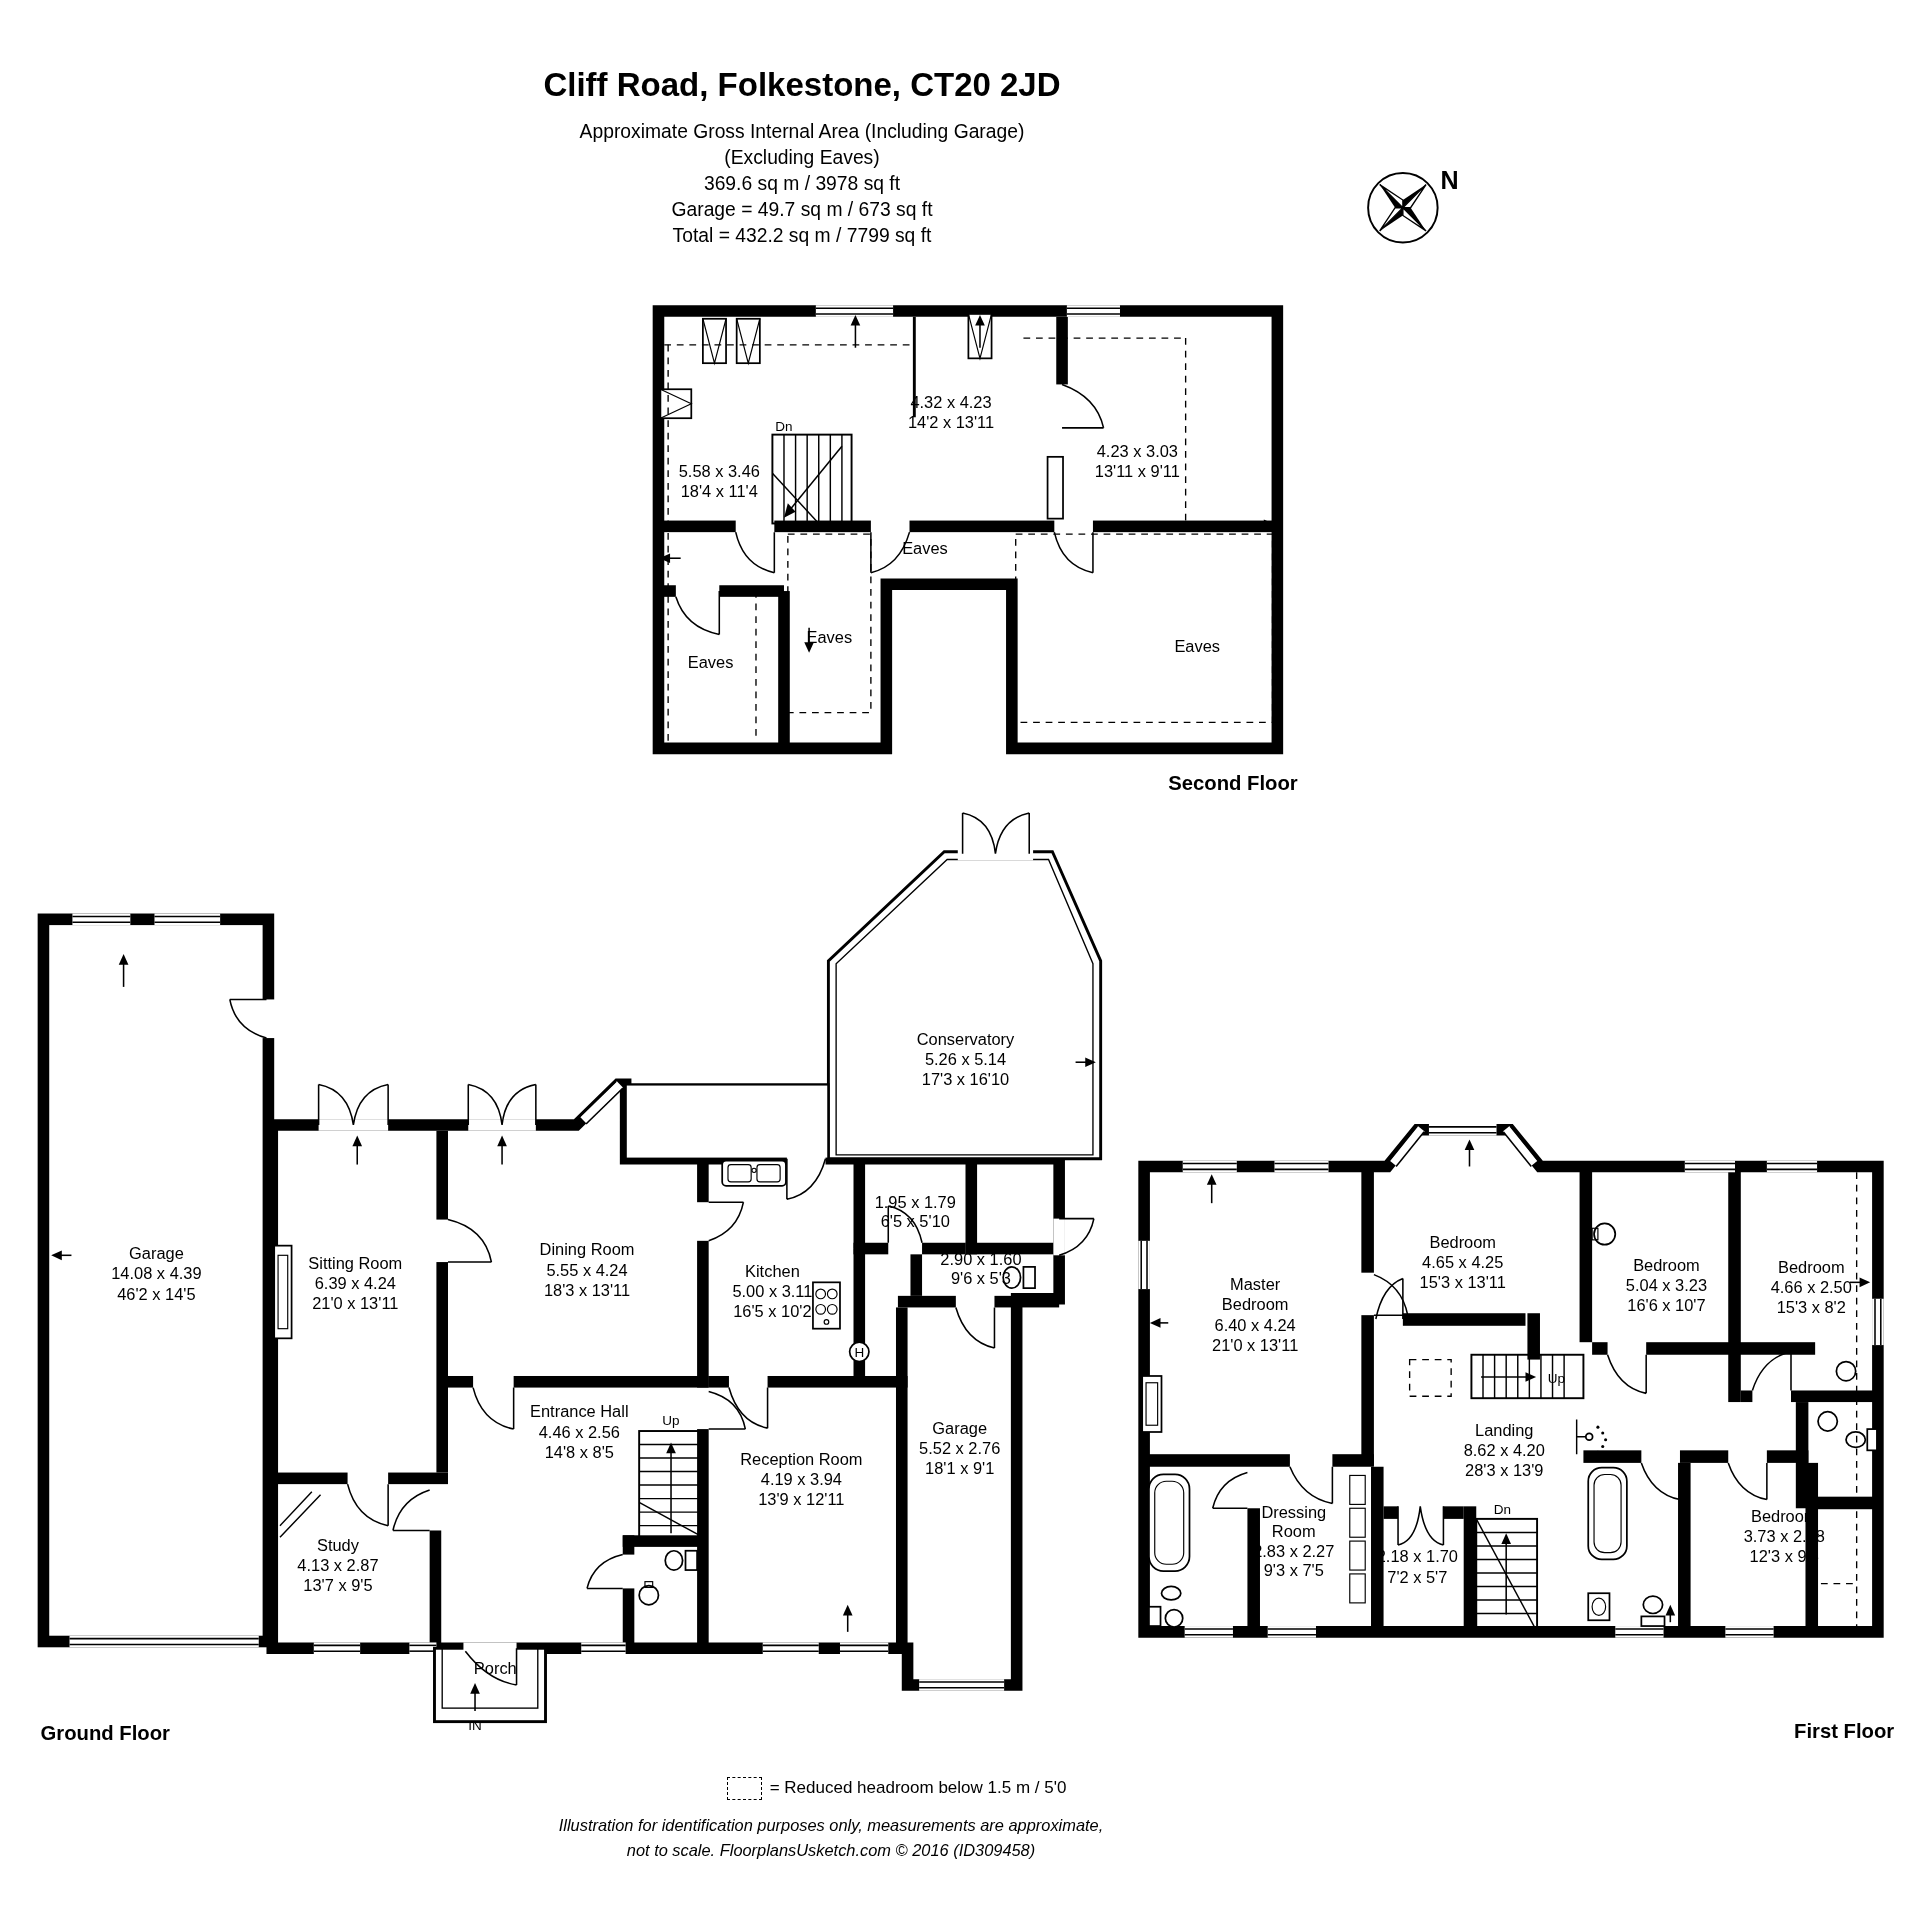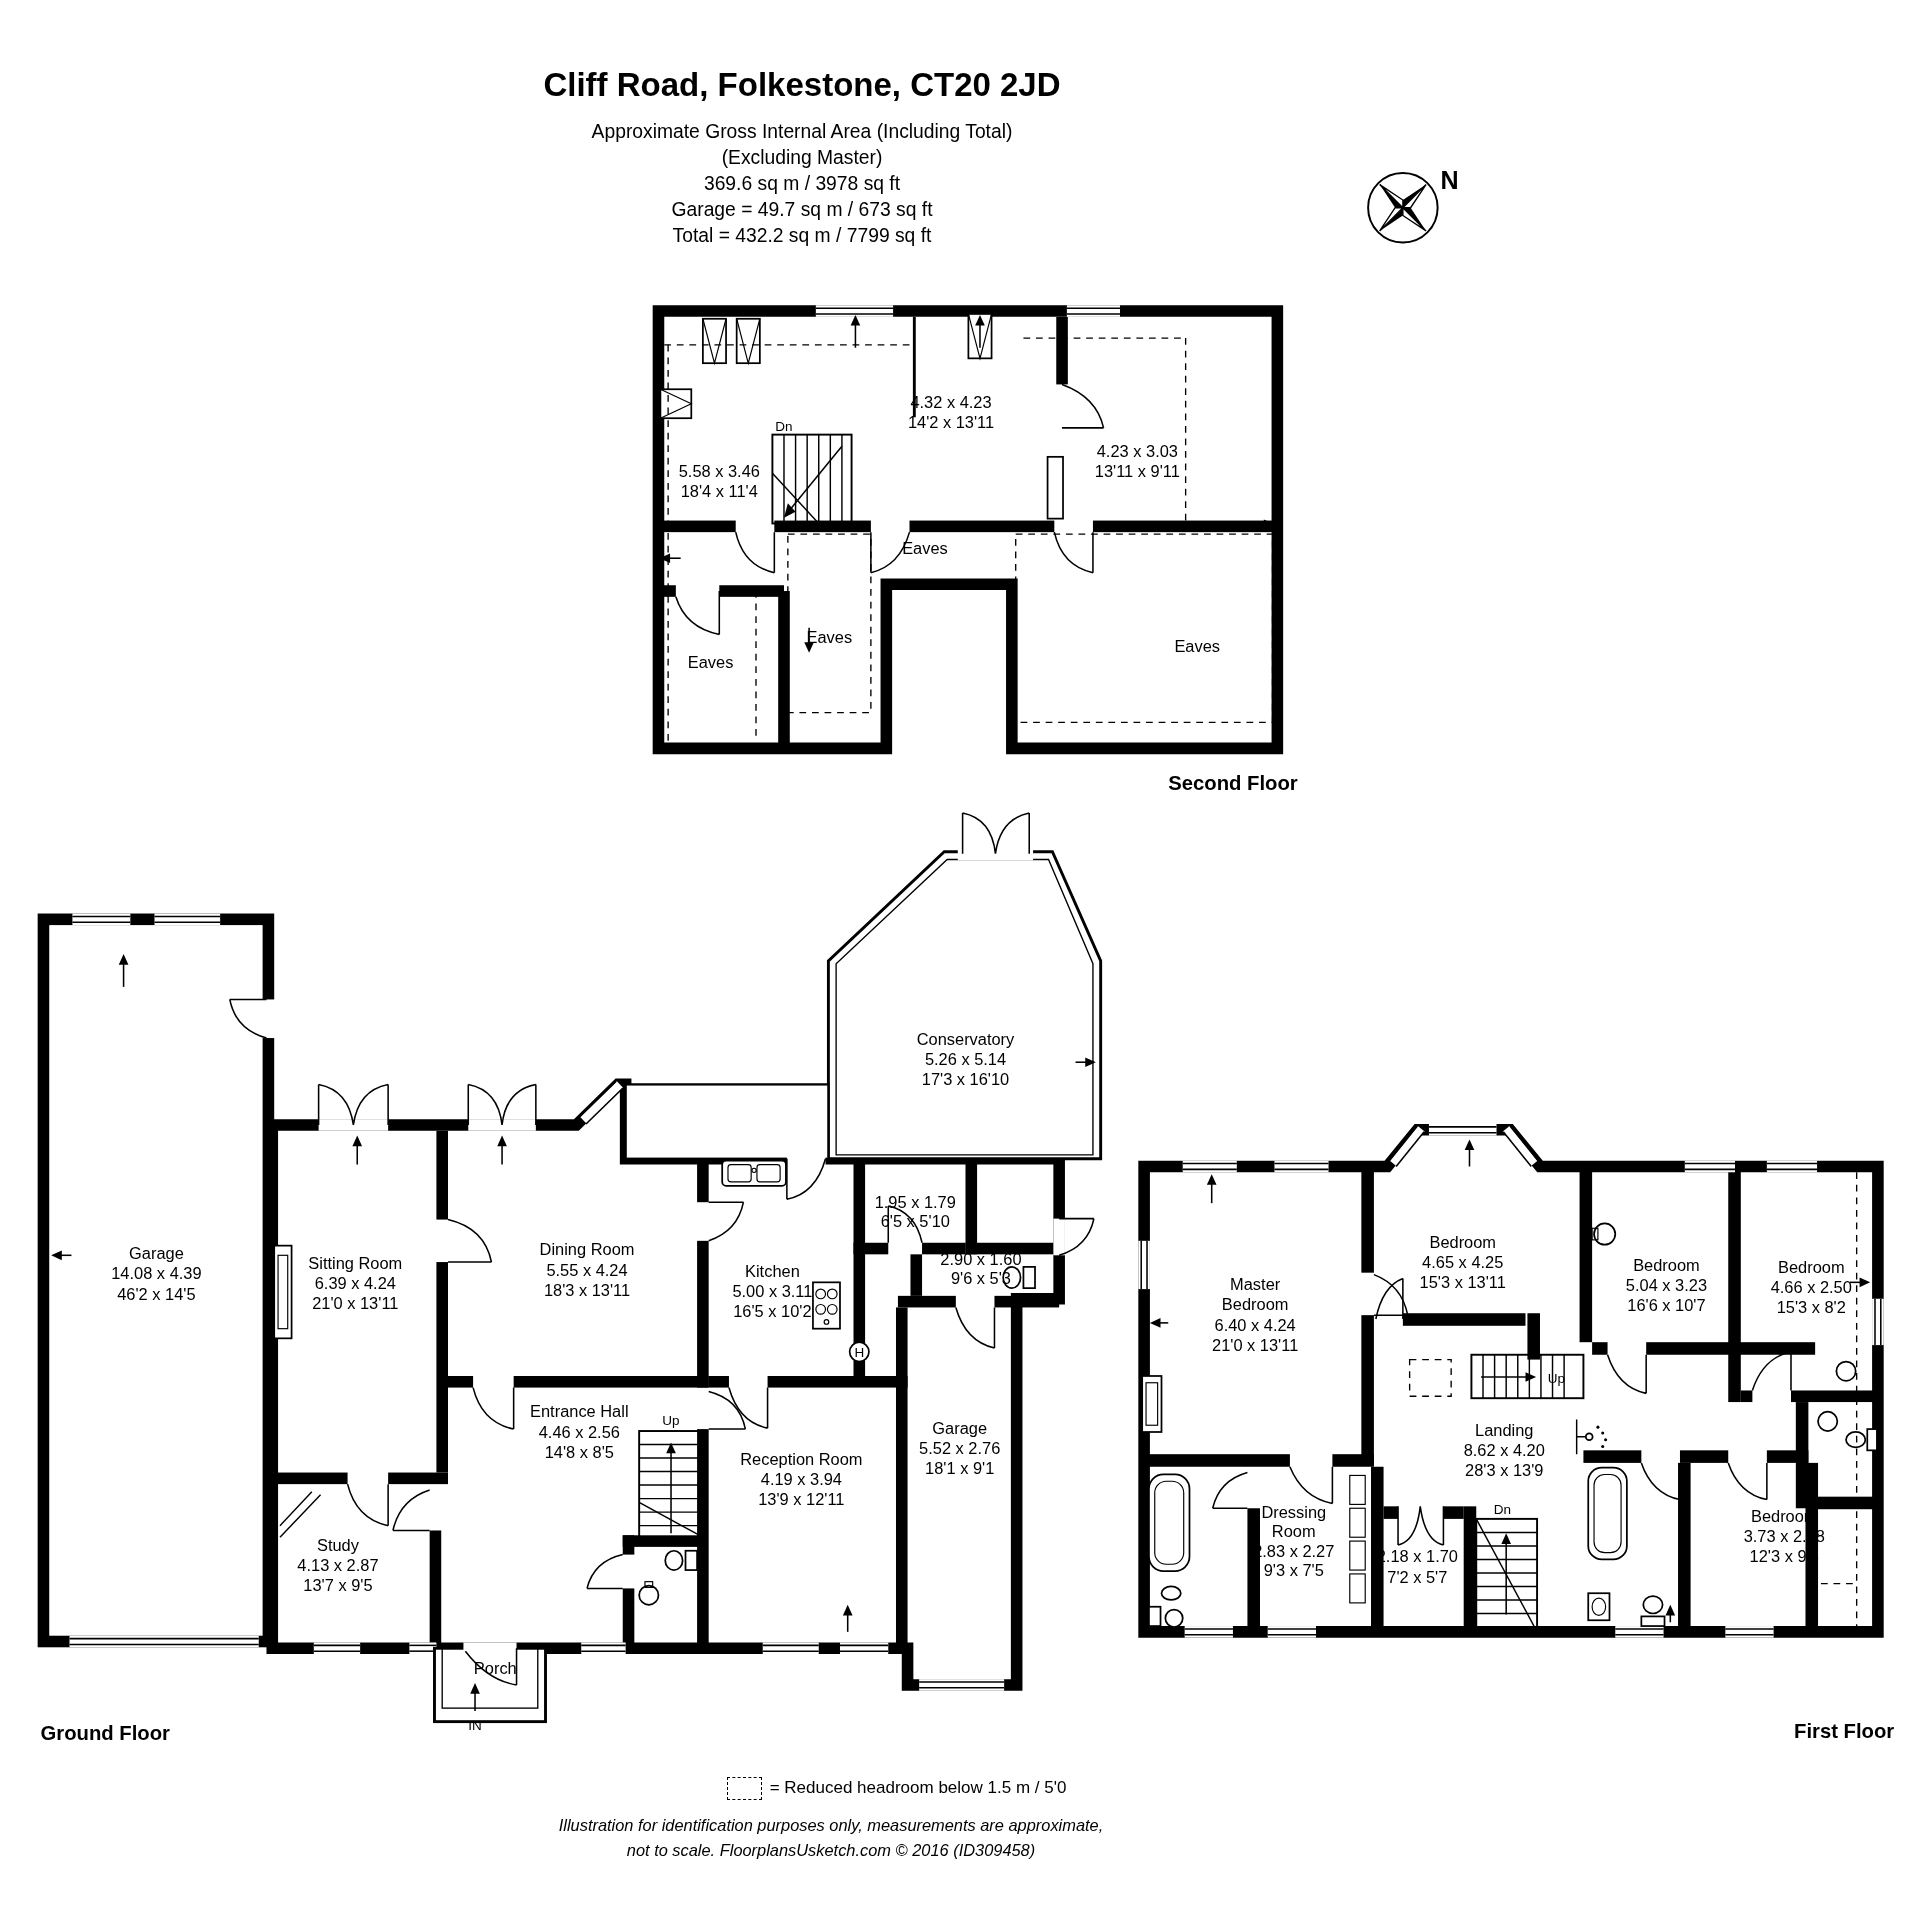--- a/index.html
+++ b/index.html
@@ -28,22 +28,22 @@
   .arr{stroke:#000;stroke-width:1.6;}
   .arrh{fill:#000;stroke:none;}
 </style>
 </head>
 <body>
 
 <div id="page">
 
   <div class="hdr">
     <h1>Cliff Road, Folkestone, CT20 2JD</h1>
-    <div>Approximate Gross Internal Area (Including Total)</div>
-    <div>(Excluding Master)</div>
+    <div>Approximate Gross Internal Area (Including Garage)</div>
+    <div>(Excluding Eaves)</div>
     <div>369.6 sq m / 3978 sq ft</div>
     <div>Garage = 49.7 sq m / 673 sq ft</div>
     <div>Total = 432.2 sq m / 7799 sq ft</div>
   </div>
 
   <svg width="1931" height="1912" viewBox="0 0 2000 1980">
 
     <g>
       <circle cx="1453" cy="215" r="36" fill="none" stroke="#000" stroke-width="2"></circle>
       <polygon points="1477,191 1453,207 1453,215" fill="#000"></polygon>

